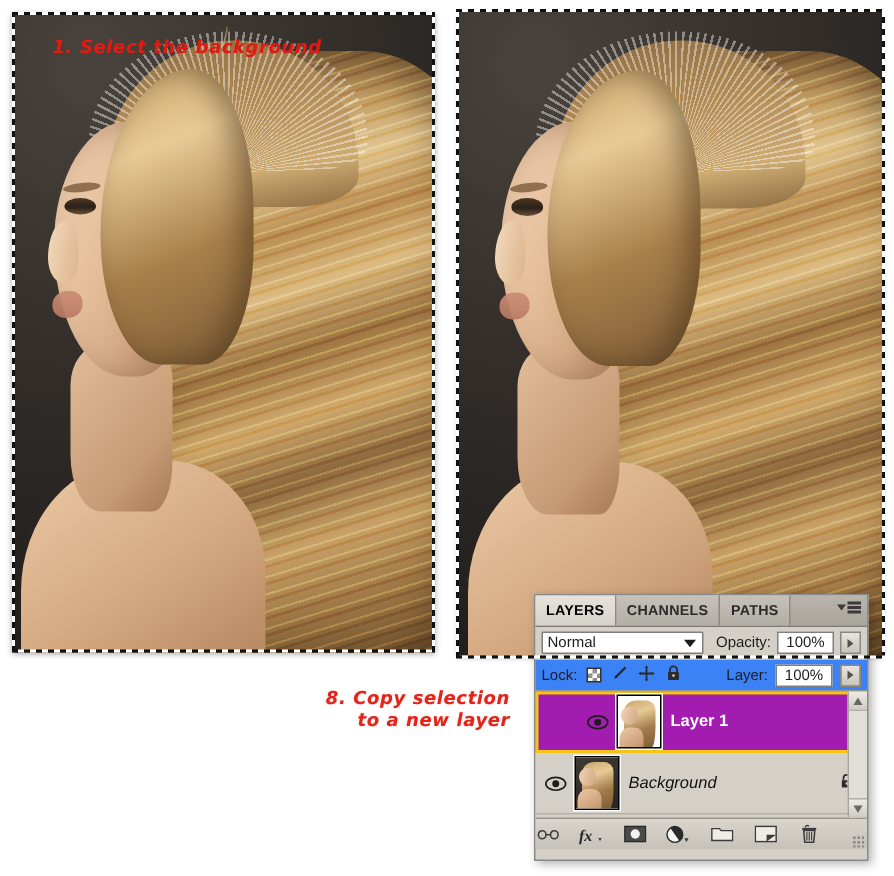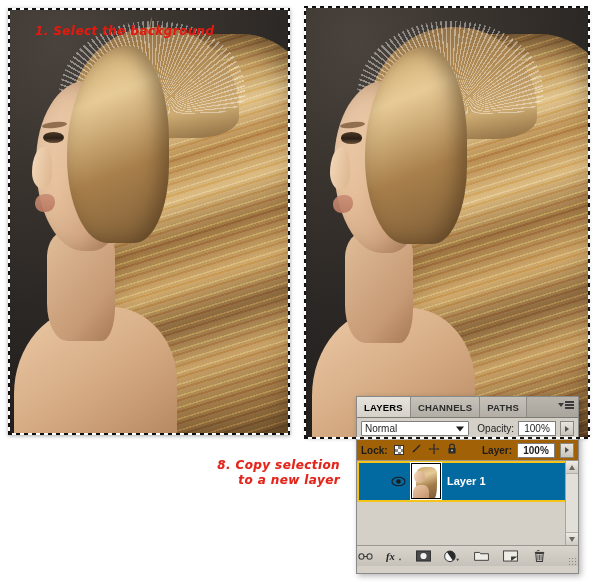--- a/index.html
+++ b/index.html
@@ -321,23 +321,22 @@
     border-bottom: 3px solid transparent;
     border-left: 4px solid #55524c;
   }
 
   .lock-row {
     display: flex;
     align-items: center;
     height: 20px;
     padding: 0 4px;
     gap: 5px;
-    background: #a16207;
+    background: #3b82f6;
     border-bottom: 1px solid #9b978f;
-    font-weight: bold;
   }
   .lock-label { font-size: 10px; margin-right: 1px; }
   .lock-icons { display: flex; align-items: center; gap: 6px; }
 
   .checker {
     width: 10px; height: 10px;
     border: 1px solid #333;
     background-image:
       linear-gradient(45deg,#888 25%, transparent 25%, transparent 75%, #888 75%),
       linear-gradient(45deg,#888 25%, #fff 25%, #fff 75%, #888 75%);
@@ -356,21 +355,21 @@
   .layer-row {
     display: flex;
     align-items: center;
     height: 41px;
     box-sizing: border-box;
     border-bottom: 1px solid #b5b1a9;
     padding-left: 2px;
     position: relative;
   }
   .layer-row.selected {
-    background: #0369a1;
+    background: #a21caf;
     color: #fff;
     outline: 2px solid #f4c418;
     outline-offset: -2px;
     z-index: 2;
     padding-left: 30px;
   }
   .eye-cell {
     width: 22px; display: flex; align-items: center; justify-content: center;
     flex: 0 0 22px;
   }
@@ -583,20 +582,43 @@
       <div class="thumb">
         <div class="mini" style="background:#fff;">
           <div style="position:absolute;left:14%;top:8%;width:74%;height:92%;border-radius:40% 30% 12% 20% / 24% 20% 44% 42%;background:linear-gradient(160deg,#c9a468,#e6cb97 30%,#a37c4b 62%,#7e5e37);"></div>
           <div style="position:absolute;left:6%;top:22%;width:40%;height:34%;border-radius:52% 44% 42% 50% / 48% 44% 54% 52%;background:linear-gradient(110deg,#f2d5b7,#d2a681);"></div>
           <div style="position:absolute;left:4%;top:62%;width:56%;height:40%;border-radius:44% 36% 0 0 / 56% 48% 0 0;background:linear-gradient(145deg,#eccaa7,#c2926b);"></div>
         </div>
       </div>
       <span class="layer-name">Layer 1</span>
     </div>
 
+    <div class="layer-row">
+      <div class="eye-cell">
+        <svg width="15" height="11" viewBox="0 0 15 11" aria-hidden="true">
+          <ellipse cx="7.5" cy="5.5" rx="6.6" ry="4.3" fill="none" stroke="#1c1c1c" stroke-width="1.1"></ellipse>
+          <circle cx="7.5" cy="5.5" r="2.3" fill="#1c1c1c"></circle>
+        </svg>
+      </div>
+      <div class="thumb">
+        <div class="mini" style="background:linear-gradient(160deg,#3f3933,#2a2623);">
+          <div style="position:absolute;left:14%;top:8%;width:74%;height:92%;border-radius:40% 30% 12% 20% / 24% 20% 44% 42%;background:linear-gradient(160deg,#c9a468,#e6cb97 30%,#a37c4b 62%,#7e5e37);"></div>
+          <div style="position:absolute;left:6%;top:22%;width:40%;height:34%;border-radius:52% 44% 42% 50% / 48% 44% 54% 52%;background:linear-gradient(110deg,#f2d5b7,#d2a681);"></div>
+          <div style="position:absolute;left:4%;top:62%;width:56%;height:40%;border-radius:44% 36% 0 0 / 56% 48% 0 0;background:linear-gradient(145deg,#eccaa7,#c2926b);"></div>
+        </div>
+      </div>
+      <span class="layer-name italic">Background</span>
+      <span class="lock-mini">
+        <svg width="11" height="12" viewBox="0 0 12 12" aria-hidden="true">
+          <path d="M3.6 5.2 V3.6 a2.4 2.4 0 0 1 4.8 0 V5.2" stroke="#2b2b2b" stroke-width="1.2" fill="none"></path>
+          <rect x="2.4" y="5" width="7.2" height="5.4" rx="0.6" fill="#2b2b2b"></rect>
+          <circle cx="6" cy="7.4" r="0.9" fill="#d4d0c8"></circle>
+        </svg>
+      </span>
+    </div>
 
     <div class="scrollbar">
       <div class="sb-arrow">
         <span class="tri-u"></span>
       </div>
       <div class="sb-arrow down">
         <span class="tri-d"></span>
       </div>
     </div>
   </div>

